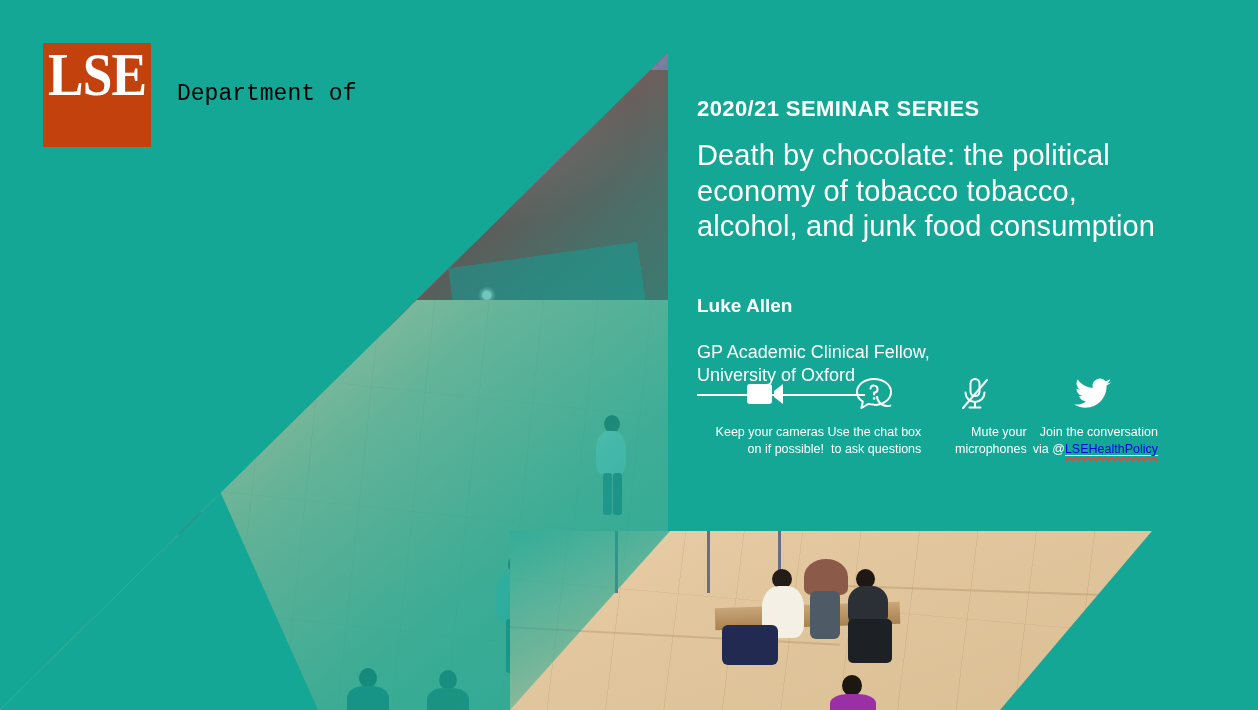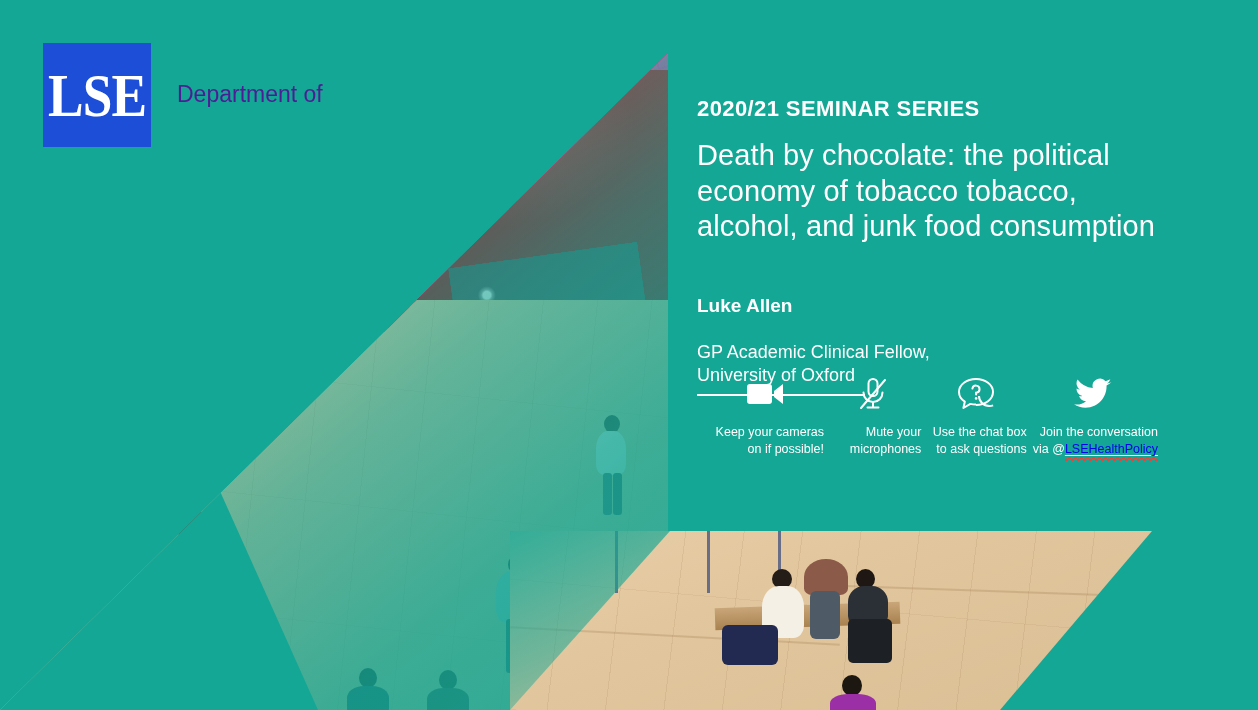--- a/index.html
+++ b/index.html
@@ -199,39 +199,39 @@
     position: absolute;
     left: 43px;
     top: 43px;
     display: flex;
     align-items: center;
     z-index: 8;
   }
   .logo-mark {
     width: 108px;
     height: 104px;
-    background: #1d4ed8;
+    background: #c2410c;
     display: flex;
-    align-items: center;
     justify-content: center;
   }
   .logo-mark-text {
     color: #ffffff;
     font-family: "Liberation Serif", serif;
     font-weight: 700;
     font-size: 62px;
     letter-spacing: -1px;
     line-height: 1;
     font-stretch: condensed;
     transform: scaleX(0.86);
   }
   .logo-words {
     margin-left: 26px;
-    color: #4c1d95;
+    color: #000000;
     line-height: 1.18;
+    font-family: Liberation Mono, monospace;
   }
   .logo-words .dept {
     font-size: 23px;
     font-weight: 400;
   }
   .logo-words .unit {
     font-size: 30px;
     font-weight: 700;
   }
 
@@ -438,36 +438,20 @@
 
     <div class="icon-item">
       <div class="icon-glyph">
         <svg width="38" height="26" viewBox="0 0 38 26" aria-hidden="true">
           <rect x="1" y="3" width="25" height="20" rx="3" fill="#ffffff"></rect>
           <path d="M28 10 L37 3 L37 23 L28 16 Z" fill="#ffffff"></path>
         </svg>
       </div>
       <div class="icon-caption">Keep your cameras
 on if possible!</div>
-    </div>
-
-    <div class="icon-item">
-      <div class="icon-glyph">
-        <svg width="30" height="34" viewBox="0 0 30 34" aria-hidden="true">
-          <g fill="none" stroke="#ffffff" stroke-width="2" stroke-linecap="round">
-            <rect x="10.5" y="2" width="9" height="17" rx="4.5"></rect>
-            <path d="M5.5 15.5 a9.5 9.5 0 0 0 19 0"></path>
-            <path d="M15 25 L15 30"></path>
-            <path d="M9.5 30.5 L20.5 30.5"></path>
-            <path d="M3 31 L27 3"></path>
-          </g>
-        </svg>
-      </div>
-      <div class="icon-caption">Mute your
-microphones</div>
     </div>
 
     <div class="icon-item">
       <div class="icon-glyph">
         <svg width="38" height="34" viewBox="0 0 38 34" aria-hidden="true">
           <g fill="none" stroke="#ffffff" stroke-width="2" stroke-linejoin="round">
             <path d="M20 2 C10.6 2 3 7.8 3 15 C3 18.9 5.2 22.4 8.8 24.7 L7.4 31 L14.4 26.9 C16.2 27.4 18.1 27.6 20 27.6"></path>
             <path d="M20 2 C29.4 2 37 7.8 37 15 C37 22.2 29.4 28 20 28"></path>
             <path d="M23 19 C23 24.5 27.6 29 33.2 29 C34.6 29 35.9 28.8 37.1 28.3 L37.1 28.3"></path>
           </g>
@@ -476,20 +460,36 @@
           </g>
           <circle cx="20.1" cy="21.4" r="1.3" fill="#ffffff"></circle>
         </svg>
       </div>
       <div class="icon-caption">Use the chat box
 to ask questions</div>
     </div>
 
     <div class="icon-item">
       <div class="icon-glyph">
+        <svg width="30" height="34" viewBox="0 0 30 34" aria-hidden="true">
+          <g fill="none" stroke="#ffffff" stroke-width="2" stroke-linecap="round">
+            <rect x="10.5" y="2" width="9" height="17" rx="4.5"></rect>
+            <path d="M5.5 15.5 a9.5 9.5 0 0 0 19 0"></path>
+            <path d="M15 25 L15 30"></path>
+            <path d="M9.5 30.5 L20.5 30.5"></path>
+            <path d="M3 31 L27 3"></path>
+          </g>
+        </svg>
+      </div>
+      <div class="icon-caption">Mute your
+microphones</div>
+    </div>
+
+    <div class="icon-item">
+      <div class="icon-glyph">
         <svg width="38" height="32" viewBox="0 0 24 20" aria-hidden="true">
           <path fill="#ffffff" d="M23.6 2.6a9.4 9.4 0 0 1-2.7.75A4.7 4.7 0 0 0 22.96.75a9.4 9.4 0 0 1-2.98 1.14A4.7 4.7 0 0 0 11.9 6.2 13.3 13.3 0 0 1 2.24.86a4.7 4.7 0 0 0 1.45 6.27 4.65 4.65 0 0 1-2.13-.59v.06a4.7 4.7 0 0 0 3.77 4.6 4.7 4.7 0 0 1-2.12.08 4.7 4.7 0 0 0 4.39 3.26A9.43 9.43 0 0 1 0 16.5a13.3 13.3 0 0 0 7.2 2.11c8.64 0 13.37-7.16 13.37-13.37l-.02-.61A9.53 9.53 0 0 0 23.6 2.6z"></path>
         </svg>
       </div>
       <div class="icon-caption"><span>Join the conversation
 via @</span><a class="handle" href="#">LSEHealthPolicy</a></div>
     </div>
 
   </div>
 

